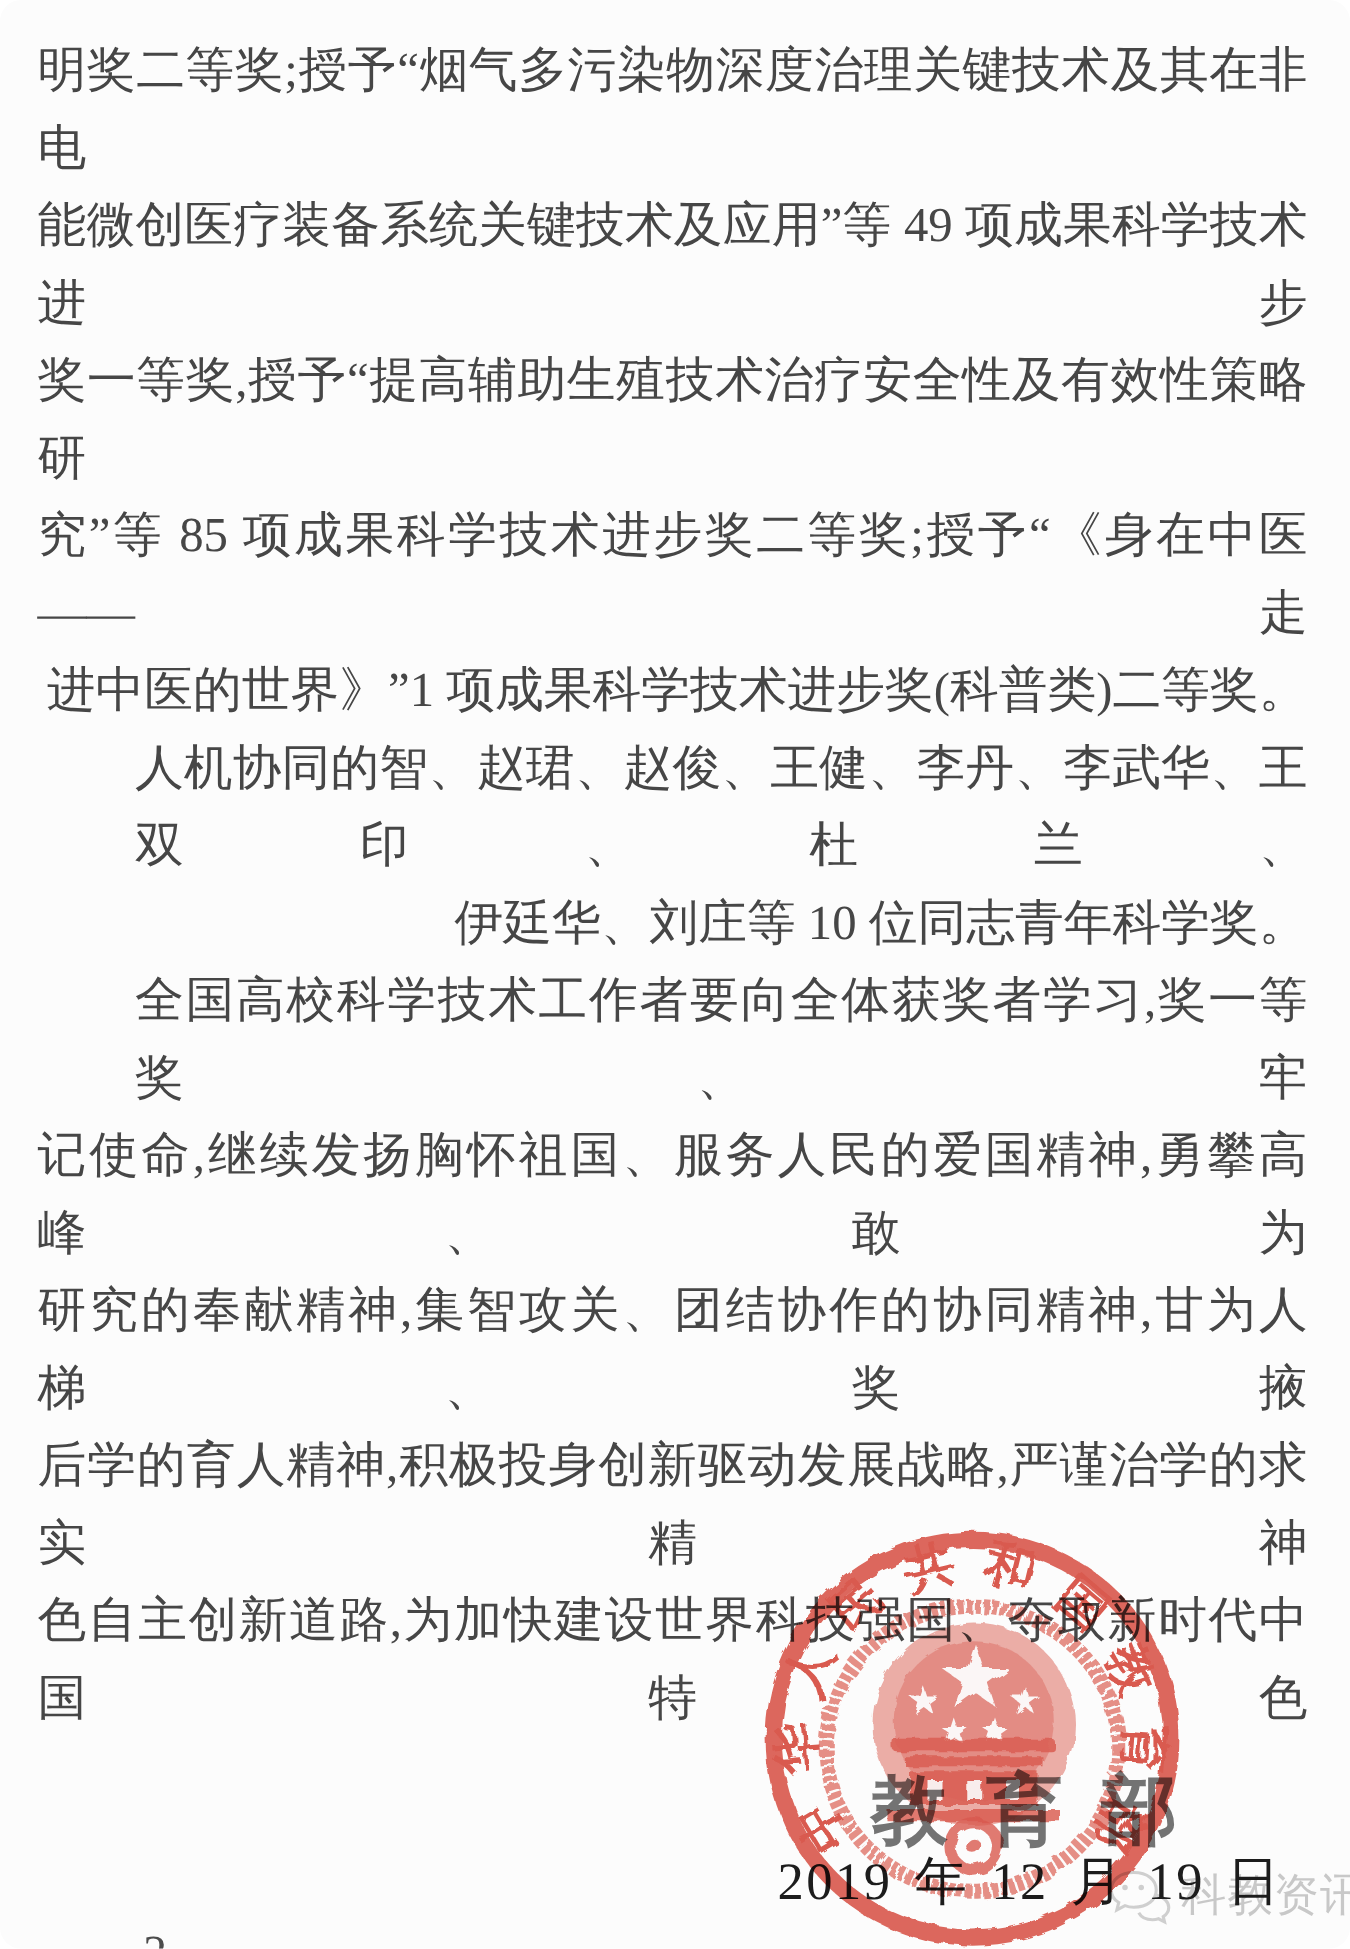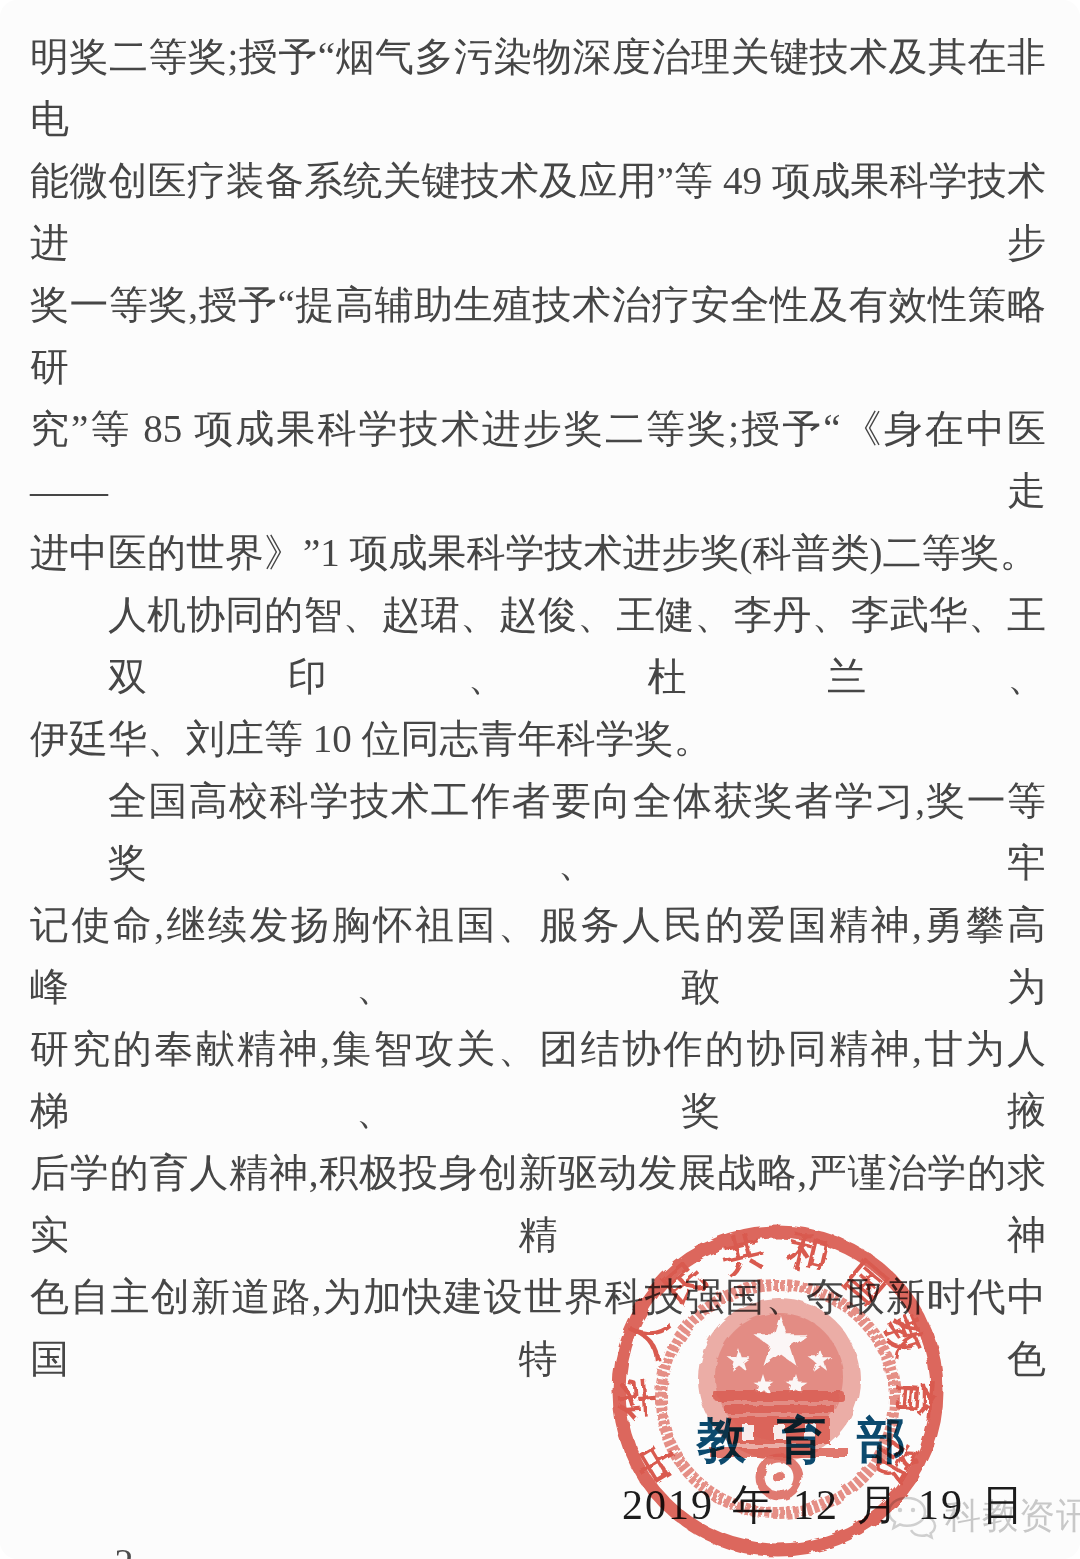--- a/index.html
+++ b/index.html
@@ -18,21 +18,21 @@
     left: 30px;
     top: 26px;
     width: 1016px;
     color: #464646;
     font-size: 39px;
     line-height: 62px;
     letter-spacing: 0;
   }
   .line {
     white-space: nowrap;
-    text-align: left;
+    text-align: right;
   }
   .line.fill {
     white-space: normal;
     text-align: justify;
     text-align-last: justify;
   }
   .indent-2 { padding-left: 78px; }
 
   
   .seal-wrap {
@@ -40,22 +40,22 @@
     left: 608px;
     top: 1221px;
     width: 342px;
     height: 342px;
   }
   .agency-name {
     position: absolute;
     left: 697px;
     top: 1408px;
     z-index: 1;
-    color: #0c4a6e;
-    font-size: 49px;
+    color: #737373;
+    font-size: 61px;
     font-weight: bold;
     letter-spacing: 31px;
     white-space: nowrap;
   }
   .seal-date {
     position: absolute;
     left: 622px;
     top: 1477px;
     z-index: 1;
     color: #1c1c1c;

